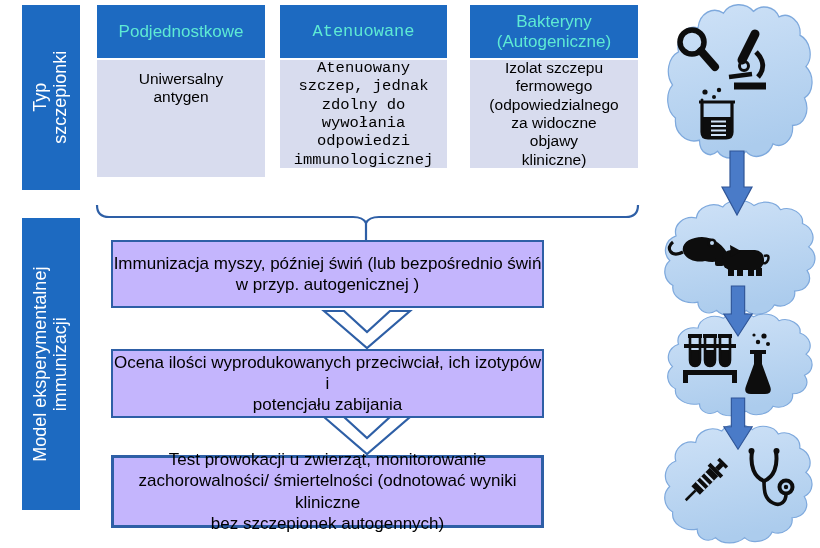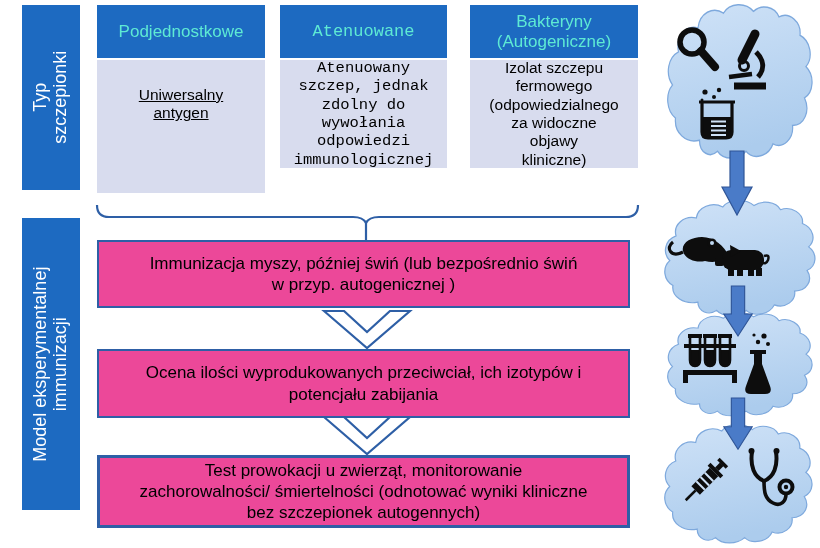--- a/index.html
+++ b/index.html
@@ -23,28 +23,28 @@
   .col-header{
     position:absolute;top:5px;height:53px;background:var(--accent-blue,#1d6ac1);
     color:#5eead4;font-size:17px;line-height:1.12;display:flex;align-items:center;justify-content:center;
     text-align:center;white-space:pre-line;
   }
   .col-body{
     position:absolute;top:60px;height:108px;background:var(--panel-lavender,#d8dcee);
     color:#000;font-size:15.5px;line-height:1.18;display:flex;align-items:center;justify-content:center;
     text-align:center;white-space:pre-line;
   }
-  .col-body.body-top{align-items:flex-start;padding-top:26px;height:107px;text-decoration:underline;}
+  .col-body.body-top{align-items:flex-start;padding-top:10px;height:107px;}
   #col1h,#col1b{left:97px;width:168px;}
   #col2h,#col2b{left:280px;width:167px;font-family:Liberation Mono, monospace;}
   #col3h,#col3b{left:470px;width:168px;}
 
   
   .pbox{
-    position:absolute;left:97px;width:533px;background:#ec4899;
+    position:absolute;left:111px;width:433px;background:#c4b5fd;
     border:2px solid var(--outline-blue,#2e5fa6);box-sizing:border-box;
     display:flex;align-items:center;justify-content:center;text-align:center;
     font-size:17px;line-height:1.25;white-space:pre-line;
   }
   #pbox1{top:240px;height:68px;}
   #pbox2{top:349px;height:69px;}
   #pbox3{top:455px;height:73px;border-width:3px;}
 
   .overlay-svg{position:absolute;}
   .brace-line{fill:none;stroke:var(--outline-blue,#2e5fa6);stroke-width:2.2;}

